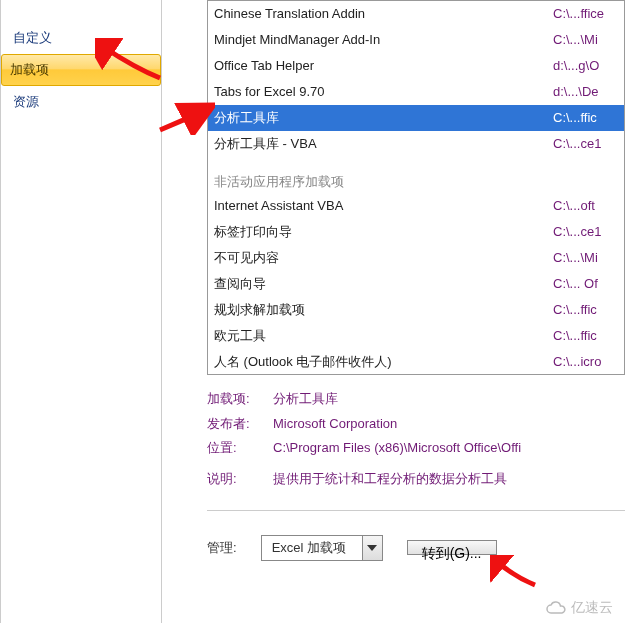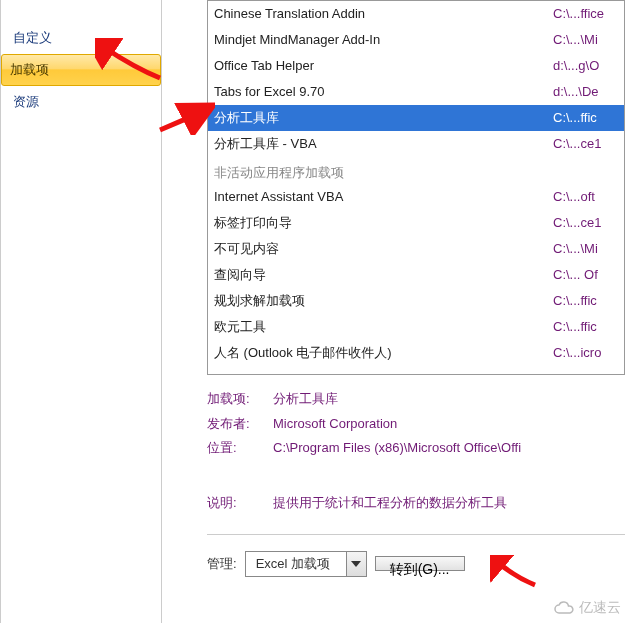--- a/index.html
+++ b/index.html
@@ -54,37 +54,37 @@
     display: flex;
     padding: 2px 6px;
     line-height: 22px;
     white-space: nowrap;
     color: #222;
   }
   .list-row .col-name { flex: 1; overflow: hidden; }
   .list-row .col-path { width: 65px; text-align: left; overflow: hidden; color: #701a75; }
   .list-row.selected { background: #2f75d6; color: #fff; }
   .list-row.selected .col-path { color: #fff; }
-  .section-label { color: #888; padding: 6px 6px 2px 6px; margin-top: 1px; }
+  .section-label { color: #888; padding: 6px 6px 2px 6px; margin-top: 10px; }
   .details {
     margin-left: 45px;
     padding: 4px 0 0 0;
     color: #701a75;
     line-height: 1.9;
   }
   .details-row { display: flex; }
   .details-label { width: 66px; }
   .details-value { flex: 1; overflow: hidden; white-space: nowrap; }
   .bottom-bar {
     border-top: 1px solid #ccc;
     margin: 18px 0 0 45px;
-    padding: 16px 0 0 0;
-    display: flex;
-    align-items: center;
-    gap: 8px;
+    padding: 24px 0 0 0;
+    display: flex;
+    align-items: center;
+    gap: 24px;
   }
   .bottom-label { font-size: 13px; }
   .dropdown {
     display: inline-flex;
     align-items: center;
     border: 1px solid #888;
     background: #fff;
     height: 26px;
   }
   .dropdown-value {
@@ -110,21 +110,21 @@
     cursor: pointer;
     font-family: inherit;
     font-size: 14px;
   }
   .arrow-red {
     position: absolute;
     pointer-events: none;
   }
   .watermark {
     position: absolute;
-    right: 4px;
+    right: 12px;
     bottom: 6px;
     color: #bbb;
     font-size: 14px;
     display: flex;
     align-items: center;
     gap: 4px;
   }
   .cloud-icon {
     display: inline-block;
   }
@@ -205,21 +205,21 @@
         <span class="details-value">分析工具库</span>
       </div>
       <div class="details-row">
         <span class="details-label">发布者:</span>
         <span class="details-value">Microsoft Corporation</span>
       </div>
       <div class="details-row">
         <span class="details-label">位置:</span>
         <span class="details-value">C:\Program Files (x86)\Microsoft Office\Offi</span>
       </div>
-      <div class="details-row" style="margin-top:30px;">
+      <div class="details-row" style="margin-top:6px;">
         <span class="details-label">说明:</span>
         <span class="details-value">提供用于统计和工程分析的数据分析工具</span>
       </div>
     </div>
 
     <div class="bottom-bar">
       <span class="bottom-label">管理:</span>
       <div class="dropdown">
         <span class="dropdown-value">Excel 加载项</span>
         <span class="dropdown-btn">

